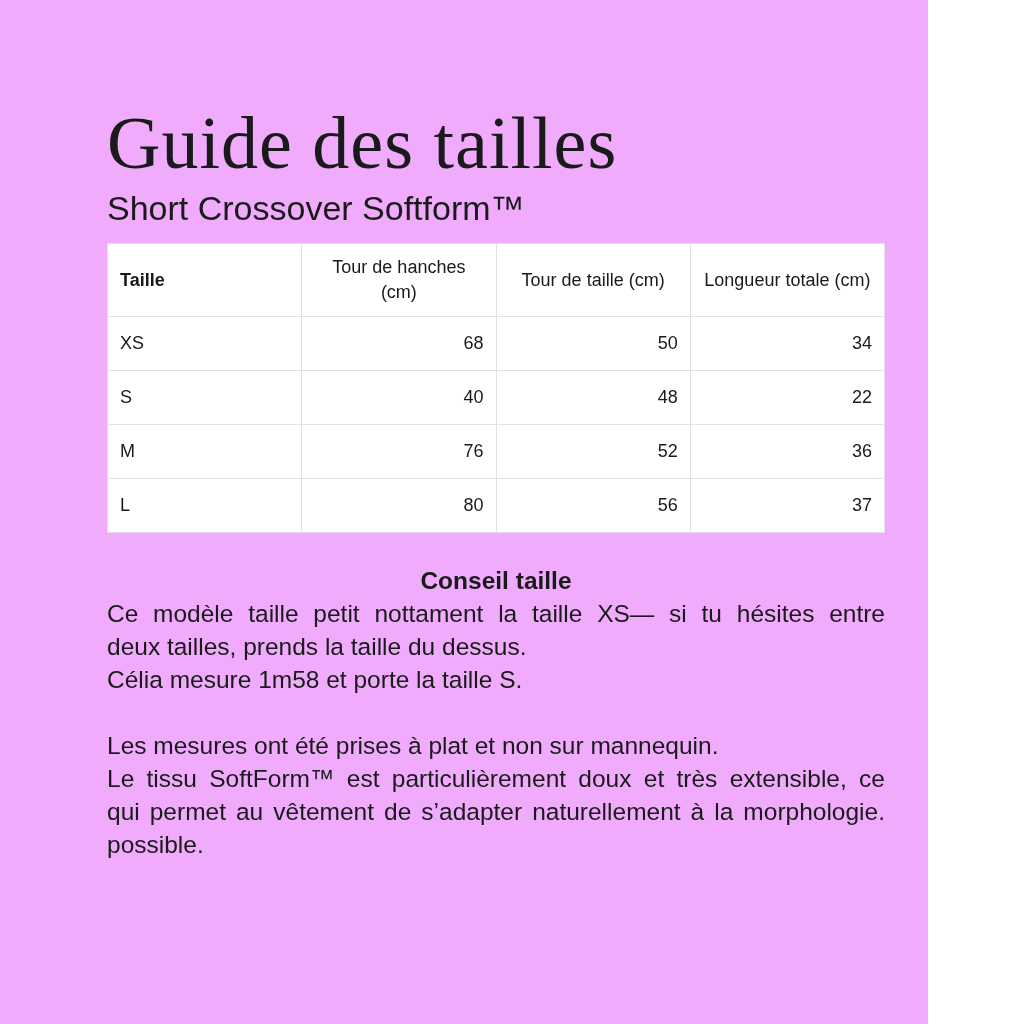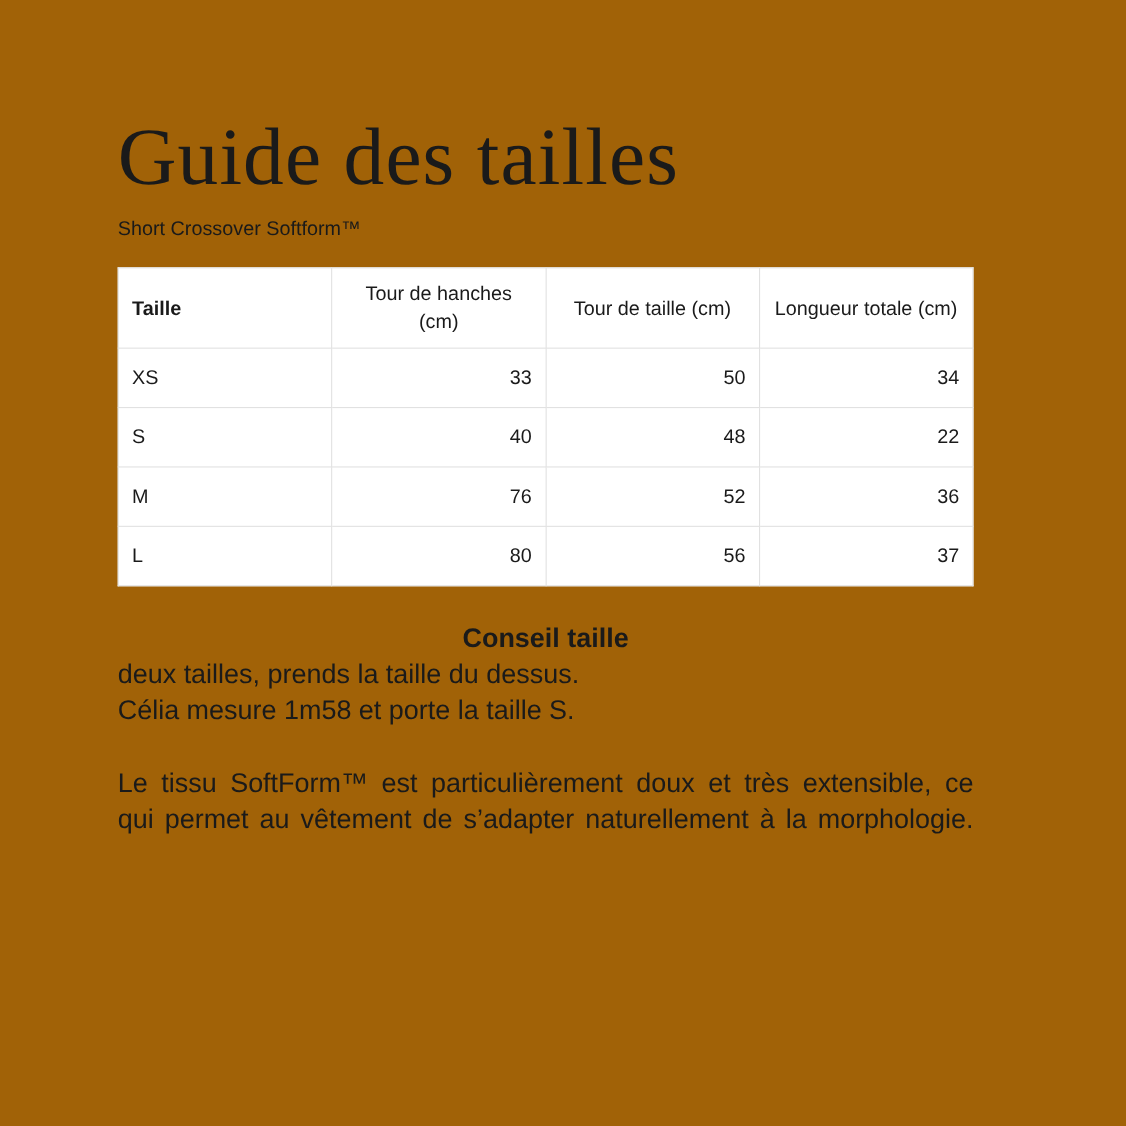--- a/index.html
+++ b/index.html
@@ -1,39 +1,39 @@
 <!DOCTYPE html>
 <html lang="fr"><head>
 <meta charset="utf-8">
 <style>
   html,body{margin:0;padding:0}
   .page{
     position:relative;
-    width:1024px;height:1024px;
-    background:#a16207;
+    width:928px;height:1024px;
+    background:#f0abfc;
     color:#1a1a1a;
     font-family:"Liberation Sans",sans-serif;
     overflow:hidden;
     box-sizing:border-box;
   }
   .content{
     padding:106px 0 0 107px;
     width:778px;
   }
   .title{
     font-family:"Liberation Serif","DejaVu Serif",serif;
     font-weight:400;
     font-size:74px;
     line-height:74px;
     letter-spacing:1px;
     margin:0;
     white-space:nowrap;
   }
   .subtitle{
-    font-size:18px;
+    font-size:34px;
     line-height:30px;
     margin:13px 0 0 0;
   }
   table.size-table{
     margin-top:20px;
     width:778px;
     table-layout:fixed;
     border-collapse:collapse;
     background:#ffffff;
     font-size:18px;
@@ -96,21 +96,21 @@
         <tr>
           <th class="col-size">Taille</th>
           <th>Tour de hanches (cm)</th>
           <th>Tour de taille (cm)</th>
           <th>Longueur totale (cm)</th>
         </tr>
       </thead>
       <tbody>
         <tr>
           <td class="cell-size">XS</td>
-          <td>33</td>
+          <td>68</td>
           <td>50</td>
           <td>34</td>
         </tr>
         <tr>
           <td class="cell-size">S</td>
           <td>40</td>
           <td>48</td>
           <td>22</td>
         </tr>
         <tr>
@@ -123,21 +123,24 @@
           <td class="cell-size">L</td>
           <td>80</td>
           <td>56</td>
           <td>37</td>
         </tr>
       </tbody>
     </table>
 
     <div class="advice">
       <div class="heading">Conseil taille</div>
+      <div class="line stretch">Ce modèle taille petit nottament la taille XS— si tu hésites entre</div>
       <div class="line">deux tailles, prends la taille du dessus.</div>
       <div class="line">Célia mesure 1m58 et porte la taille S.</div>
       <div class="spacer"></div>
+      <div class="line">Les mesures ont été prises à plat et non sur mannequin.</div>
       <div class="line stretch">Le tissu SoftForm™ est particulièrement doux et très extensible, ce</div>
       <div class="line stretch">qui permet au vêtement de s’adapter naturellement à la morphologie.</div>
+      <div class="line">possible.</div>
     </div>
 
   </div>
 </div>
 
 </body></html>

